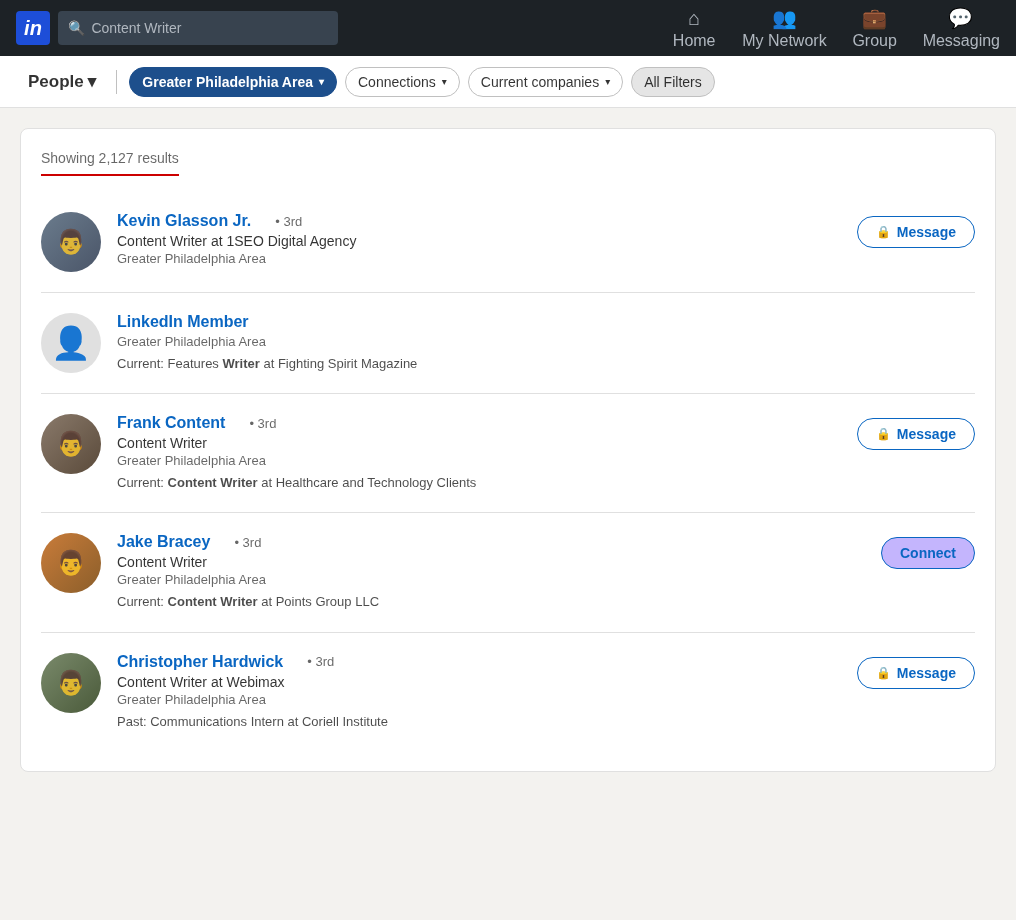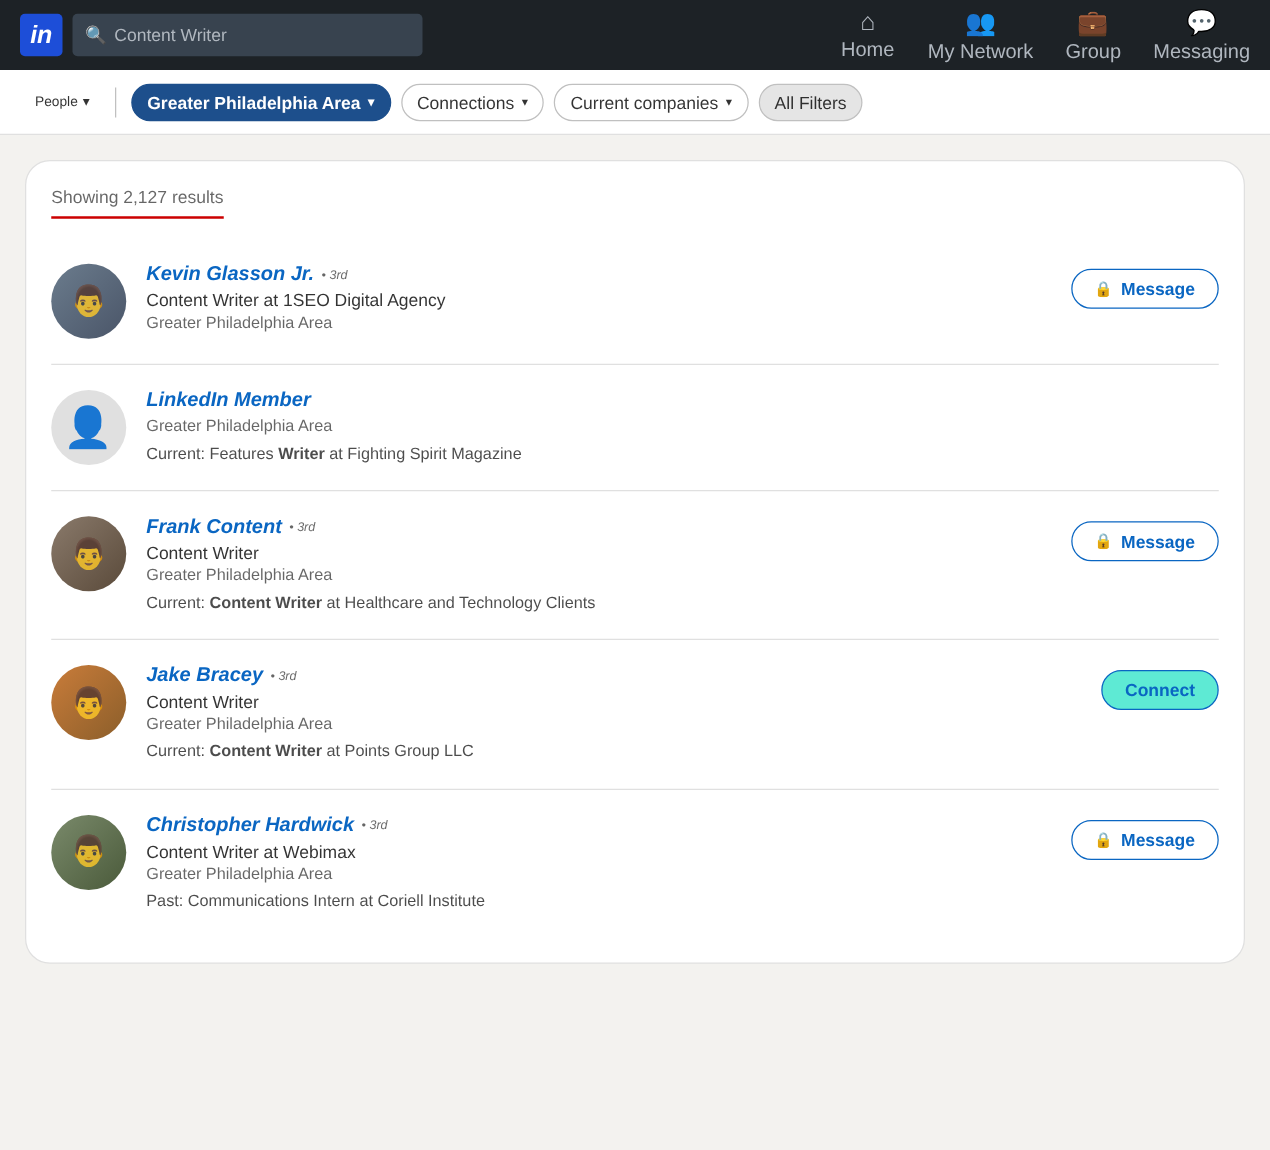--- a/index.html
+++ b/index.html
@@ -74,24 +74,24 @@
       color: white;
       border-color: #1d4f8c;
       font-weight: 600;
     }
     .filter-btn .chevron { font-size: 10px; margin-left: 2px; }
     .people-btn {
       display: flex; align-items: center; gap: 4px;
       padding: 6px 8px;
       border: none;
       background: transparent;
-      font-size: 11px;
+      font-size: 17px;
       cursor: pointer;
       color: rgba(0,0,0,0.8);
-      font-weight: 400;
+      font-weight: 700;
       white-space: nowrap;
     }
     .filter-divider { width: 1px; height: 24px; background: #c0c0c0; margin: 0 4px; }
     .all-filters-btn {
       display: flex; align-items: center;
       padding: 6px 12px;
       border: 1px solid #c0c0c0;
       border-radius: 20px;
       background: #e5e5e5;
       font-size: 14px;
@@ -99,21 +99,21 @@
       color: rgba(0,0,0,0.8);
       font-weight: 400;
       white-space: nowrap;
     }
 
     
     .main { padding: 20px; }
 
     .results-card {
       background: white;
-      border-radius: 20px;
+      border-radius: 8px;
       border: 1px solid #e0e0e0;
       padding: 20px;
       max-width: 980px;
     }
 
     .results-count {
       font-size: 14px;
       color: rgba(0,0,0,0.6);
       margin-bottom: 16px;
       padding-bottom: 8px;
@@ -155,25 +155,25 @@
 
     .avatar-face {
       width: 60px; height: 60px;
       border-radius: 50%;
       display: flex; align-items: center; justify-content: center;
       font-size: 24px; color: rgba(255,255,255,0.8);
     }
 
     .result-info { flex: 1; }
 
-    .person-name-row { display: flex; align-items: center; gap: 6px; margin-bottom: 3px; font-style: italic; }
+    .person-name-row { display: flex; align-items: center; gap: 24px; margin-bottom: 3px; }
     .person-name {
       color: #0a66c2; font-size: 16px; font-weight: 600; cursor: pointer;
     }
-    .degree { color: rgba(0,0,0,0.6); font-size: 10px; }
+    .degree { color: rgba(0,0,0,0.6); font-size: 13px; }
     .person-title { font-size: 14px; color: rgba(0,0,0,0.8); margin-bottom: 2px; }
     .person-location { font-size: 13px; color: rgba(0,0,0,0.6); margin-bottom: 6px; }
     .person-summary { font-size: 13px; color: rgba(0,0,0,0.7); line-height: 1.4; }
     .person-summary .bold { font-weight: 600; }
 
     .action-btn {
       display: flex; align-items: center; gap: 6px;
       padding: 7px 18px;
       border: 1.5px solid #0a66c2;
       border-radius: 20px;
@@ -187,21 +187,21 @@
       align-self: flex-start;
       margin-top: 4px;
     }
     .action-btn .lock-icon { font-size: 12px; }
 
     .connect-btn {
       display: flex; align-items: flex-end; gap: 6px;
       padding: 7px 18px;
       border: 1.5px solid #0a66c2;
       border-radius: 20px;
-      background: #5eead4;
+      background: #c4b5fd;
       color: #0a66c2;
       font-size: 14px;
       font-weight: 600;
       cursor: pointer;
       white-space: nowrap;
       flex-shrink: 0;
       align-self: flex-start;
       margin-top: 4px;
     }
   </style>

